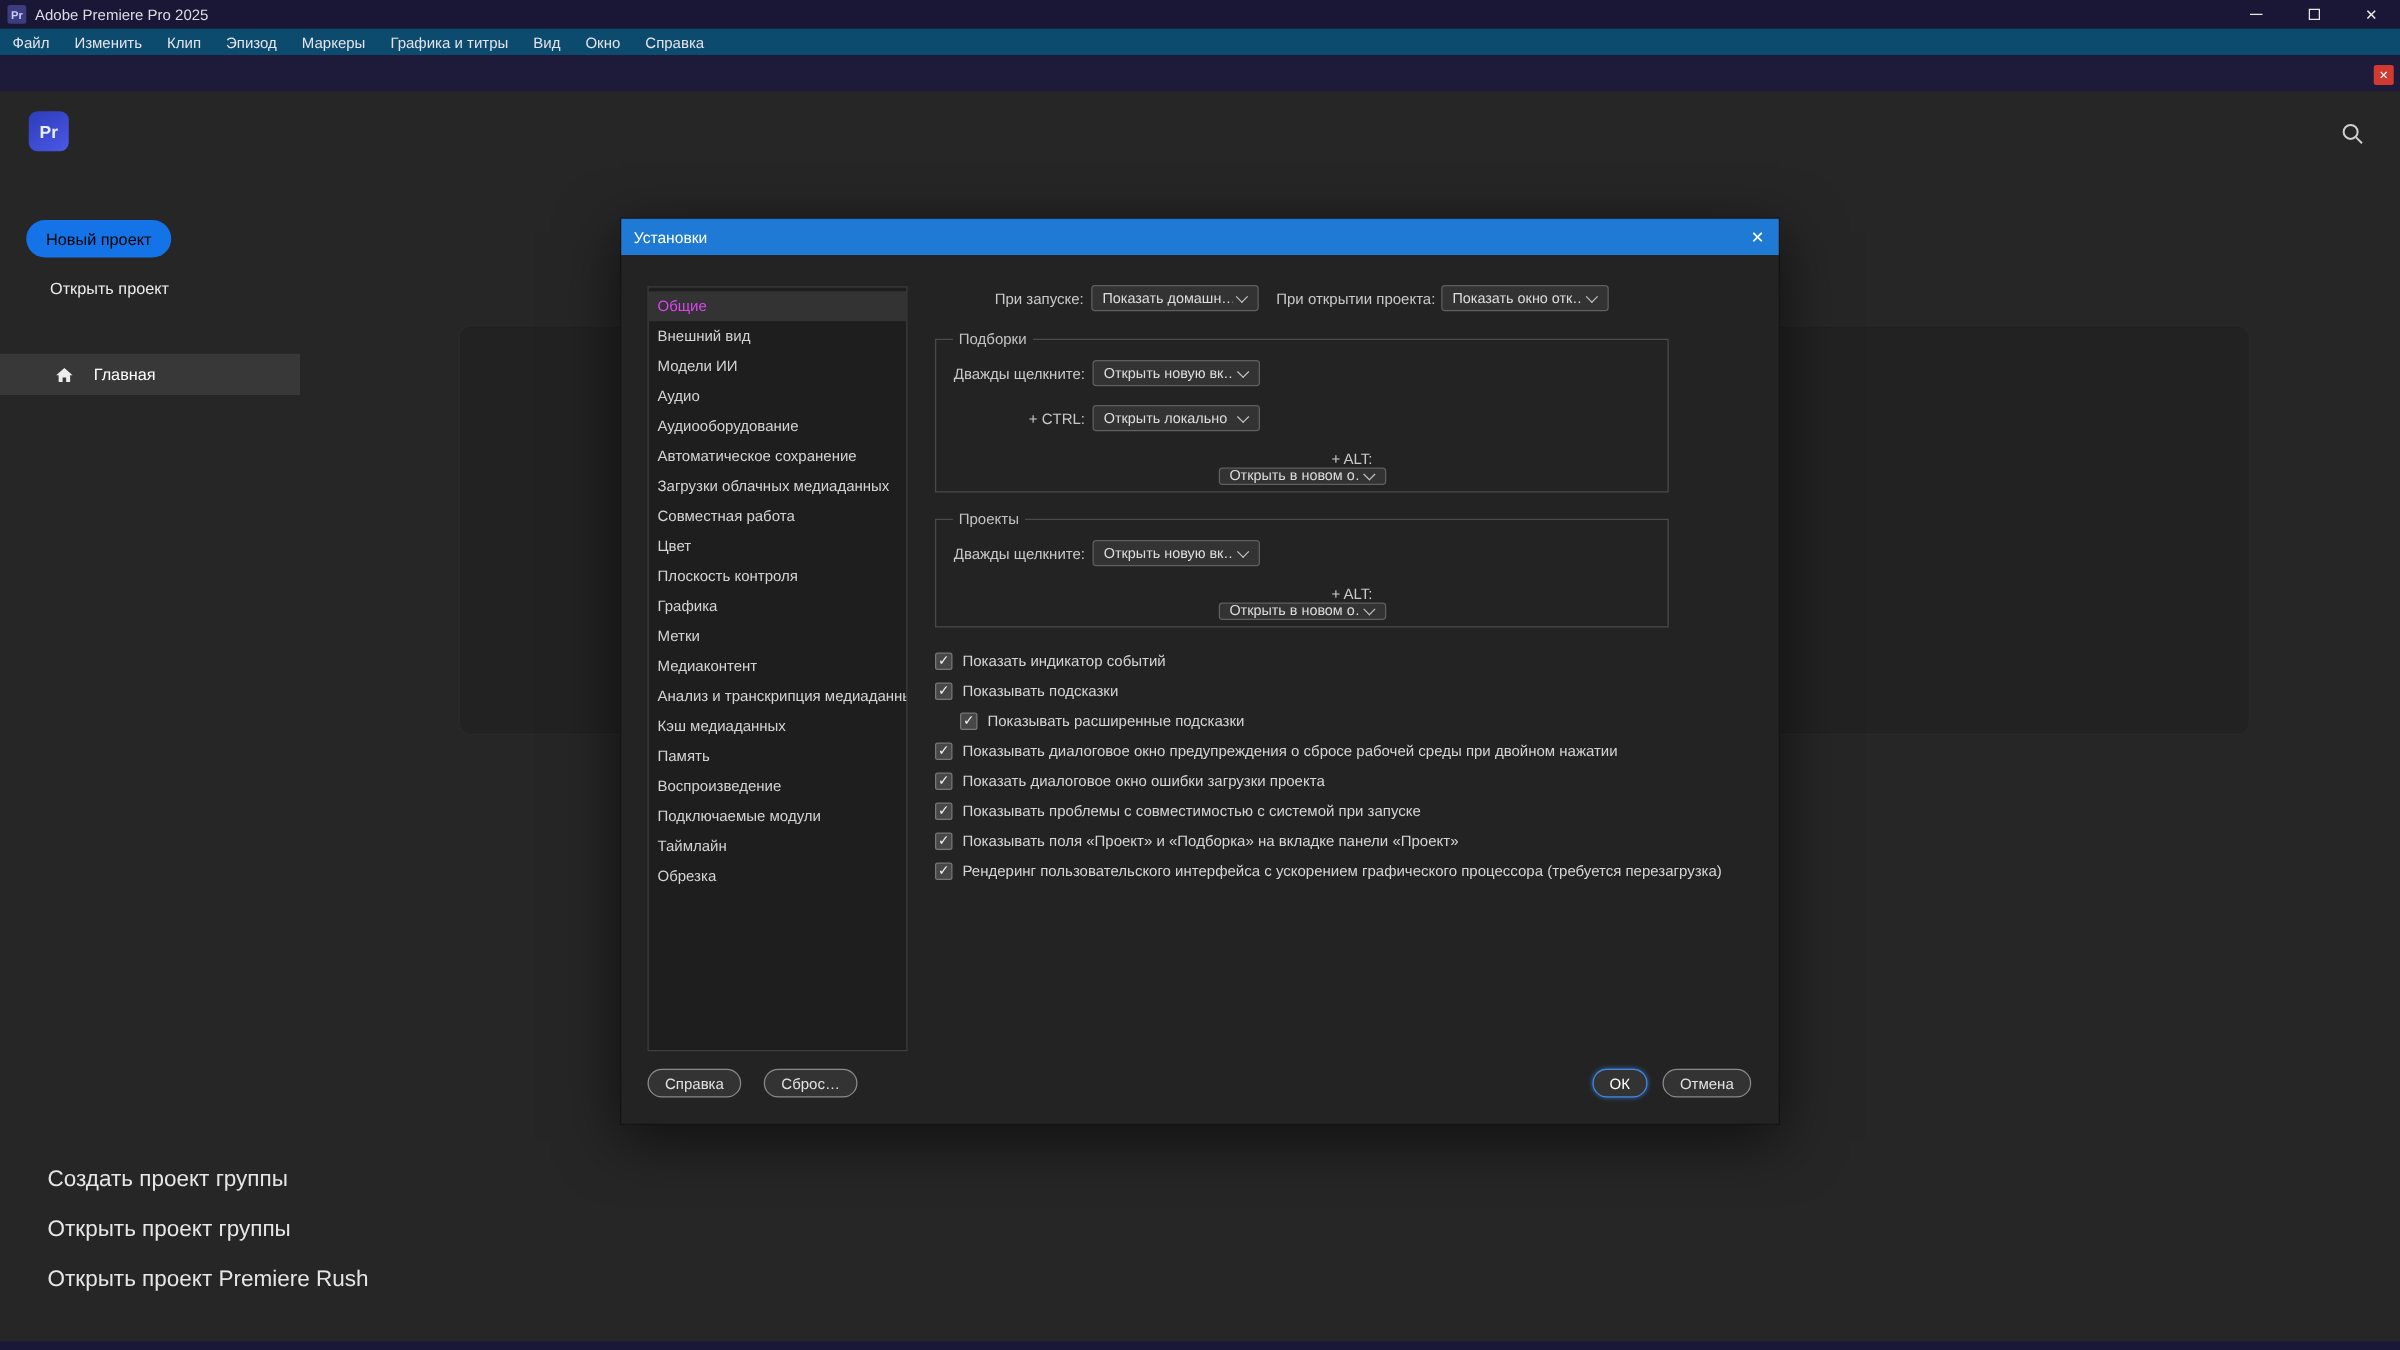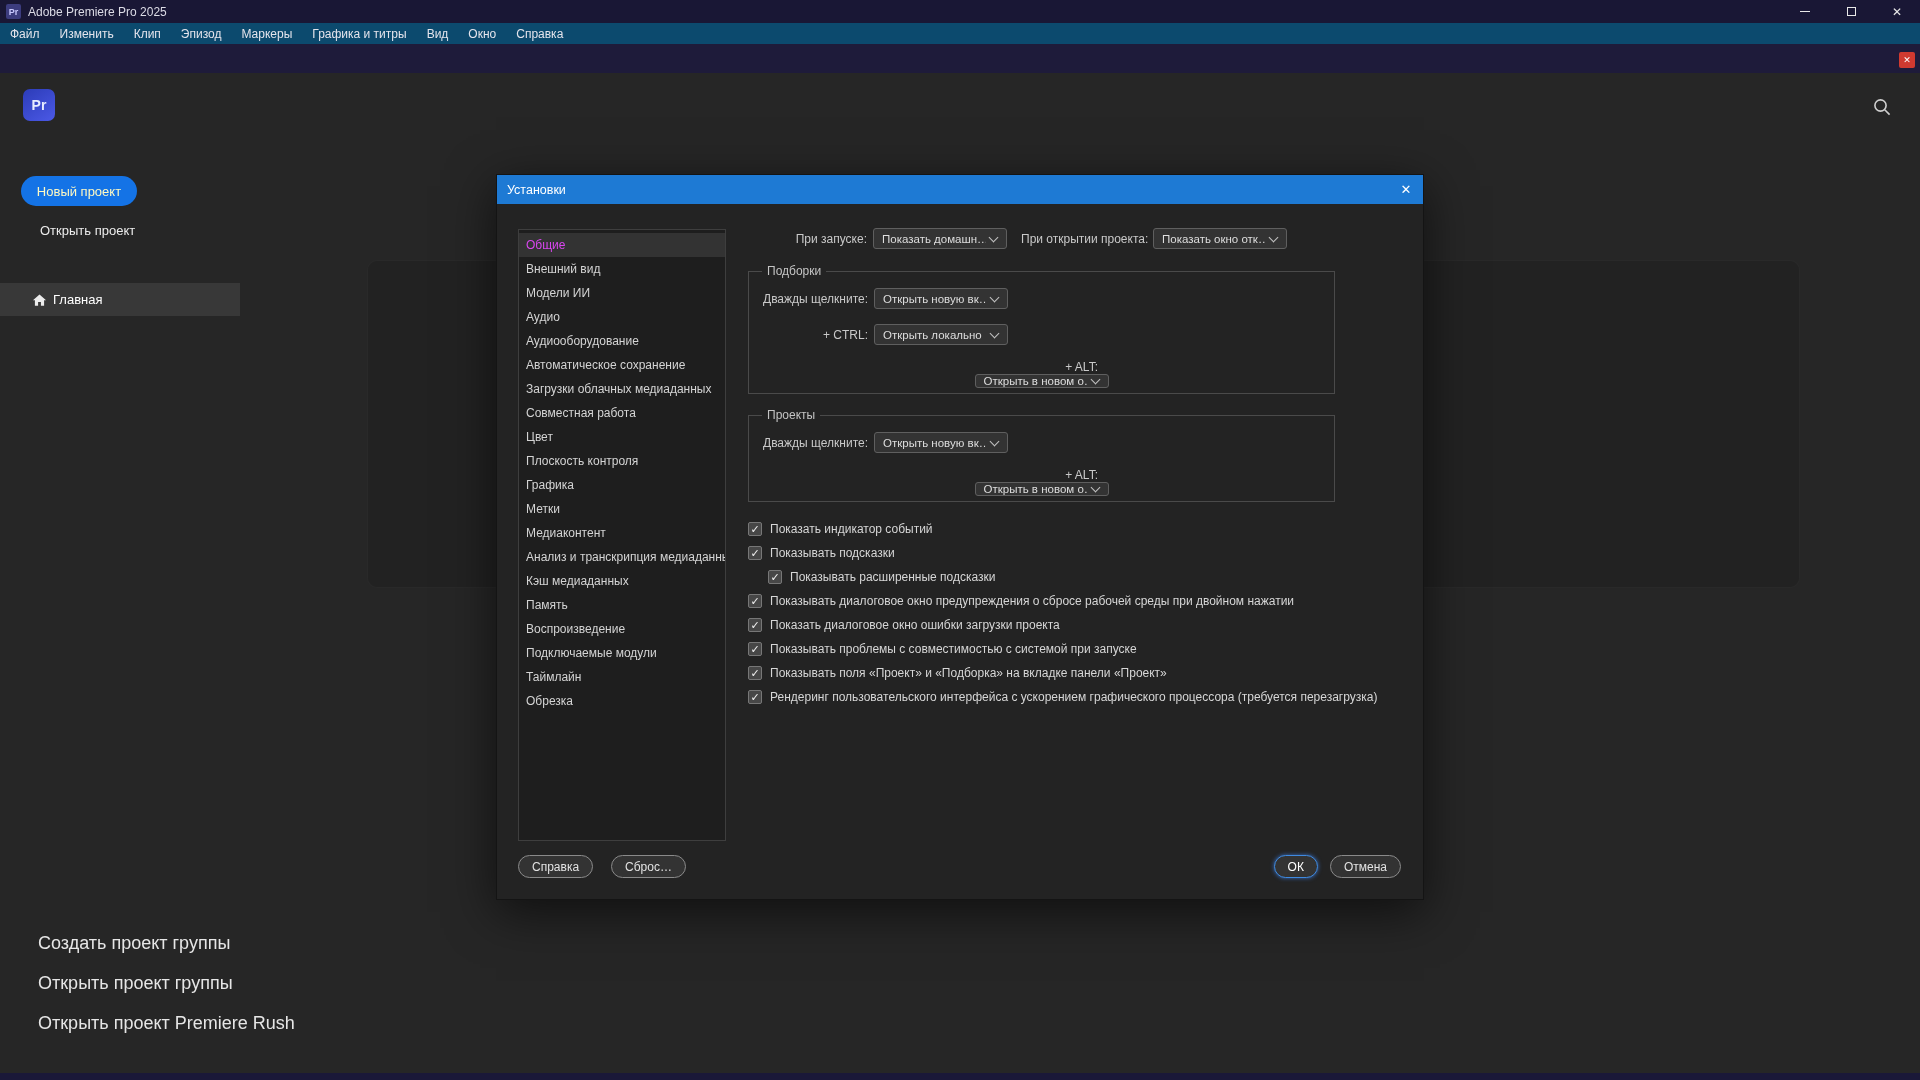--- a/index.html
+++ b/index.html
@@ -24,24 +24,24 @@
   .taskbar-strip{position:absolute;left:0;bottom:0;width:1920px;height:7px;background:#1a1838;z-index:20;}
 
   
   .pr-logo{position:absolute;left:23px;top:89px;width:32px;height:32px;border-radius:7px;
     background:linear-gradient(145deg,#2c3cb8,#4b59e6);color:#e8ecff;font-weight:bold;font-size:14px;
     display:flex;align-items:center;justify-content:center;}
   .search{position:absolute;left:1871px;top:96px;width:22px;height:22px;cursor:pointer;}
   .hero-panel{position:absolute;left:367px;top:260px;width:1433px;height:328px;border-radius:10px;
     background:rgba(0,0,0,0.10);border:1px solid rgba(255,255,255,0.03);}
   .new-project{position:absolute;left:21px;top:176px;width:116px;height:30px;border-radius:15px;border:none;
-    background:#1473e6;color:#fef9c3;font-size:13px;font-family:inherit;cursor:pointer;}
+    background:#1473e6;color:#000000;font-size:13px;font-family:inherit;cursor:pointer;}
   .open-project{position:absolute;left:40px;top:223px;font-size:13px;color:#ececec;cursor:pointer;}
   .home-row{position:absolute;left:0;top:283px;width:240px;height:33px;background:#383838;
-    display:flex;align-items:center;padding-left:32px;gap:6px;font-size:13px;color:#fff;cursor:pointer;}
+    display:flex;align-items:center;padding-left:44px;gap:16px;font-size:13px;color:#fff;cursor:pointer;}
   .home-footer{position:absolute;left:38px;top:933px;display:flex;flex-direction:column;gap:20px;}
   .home-link{font-size:18px;color:#e6e6e6;height:20px;line-height:20px;cursor:pointer;}
 
   
   .dialog{position:absolute;left:496px;top:174px;width:928px;height:726px;background:#232323;
     border:1px solid #141414;box-shadow:0 12px 46px rgba(0,0,0,0.6);z-index:30;}
   .dlg-titlebar{height:29px;background:#1e7ad4;display:flex;align-items:center;color:#fff;font-size:12.5px;}
   .dlg-title{padding-left:10px;}
   .dlg-close{margin-left:auto;width:34px;text-align:center;font-size:13px;cursor:pointer;}
   .cat-list{position:absolute;left:21px;top:54px;width:208px;height:612px;background:#1e1e1e;

